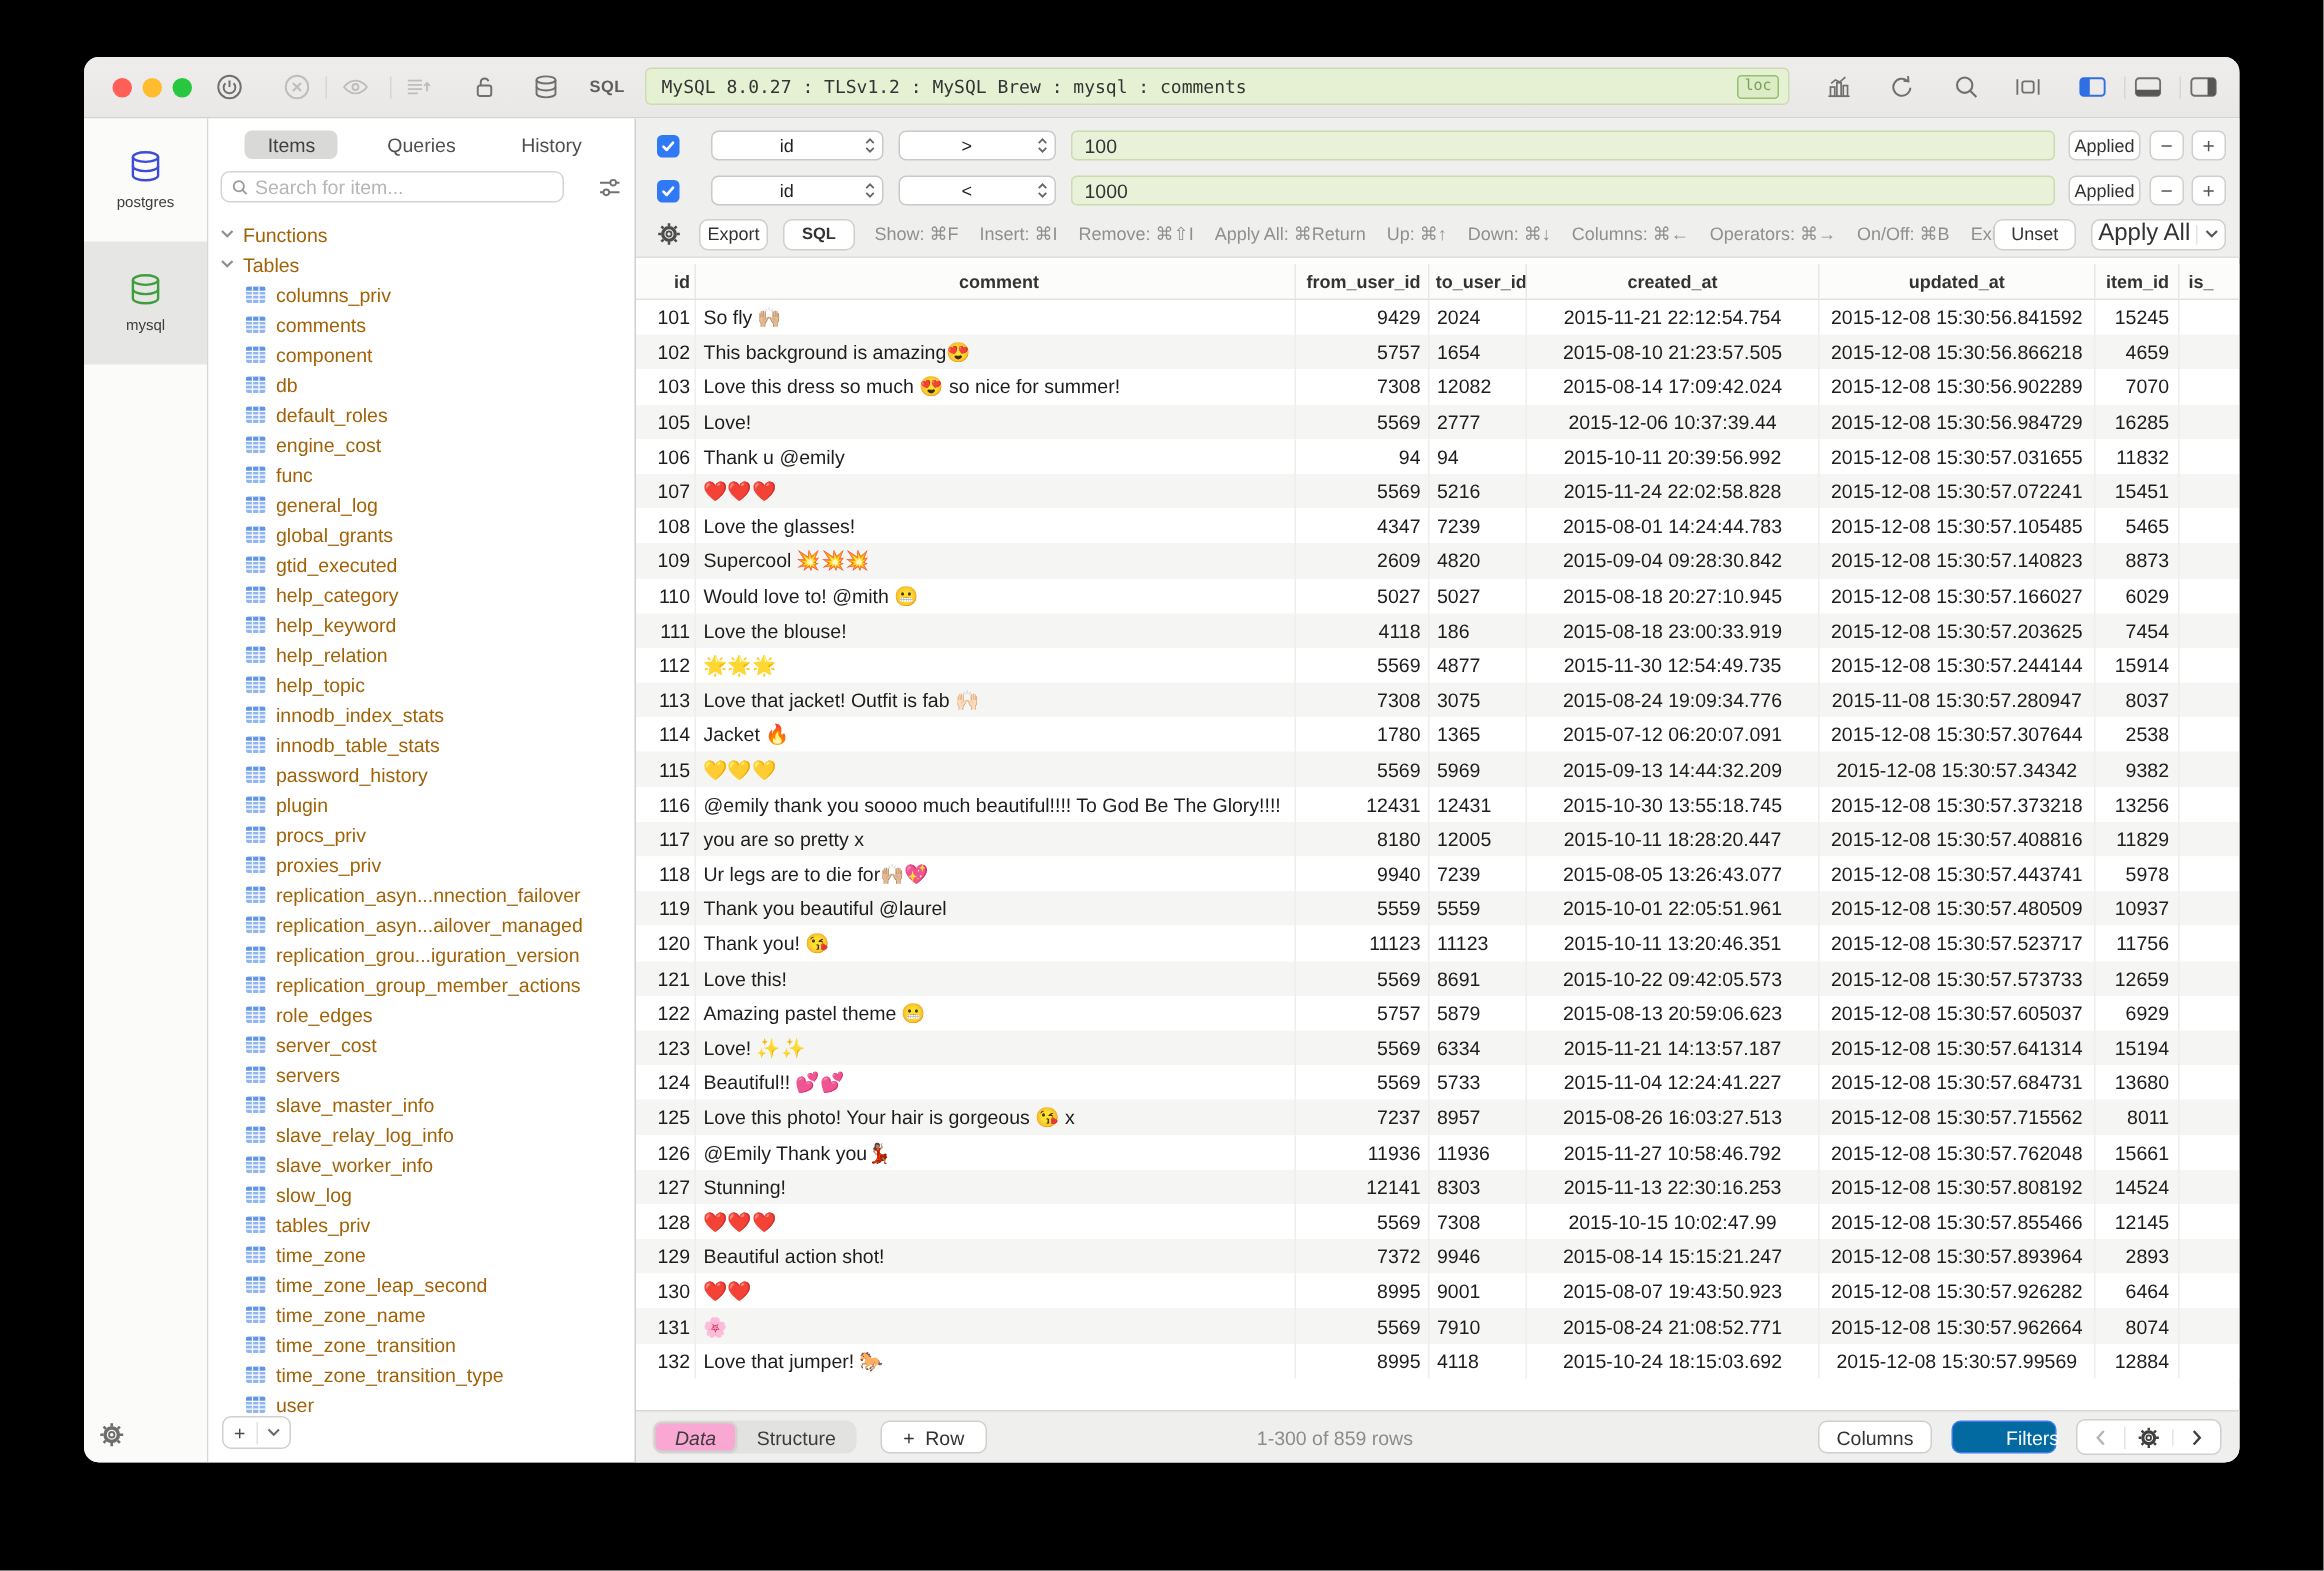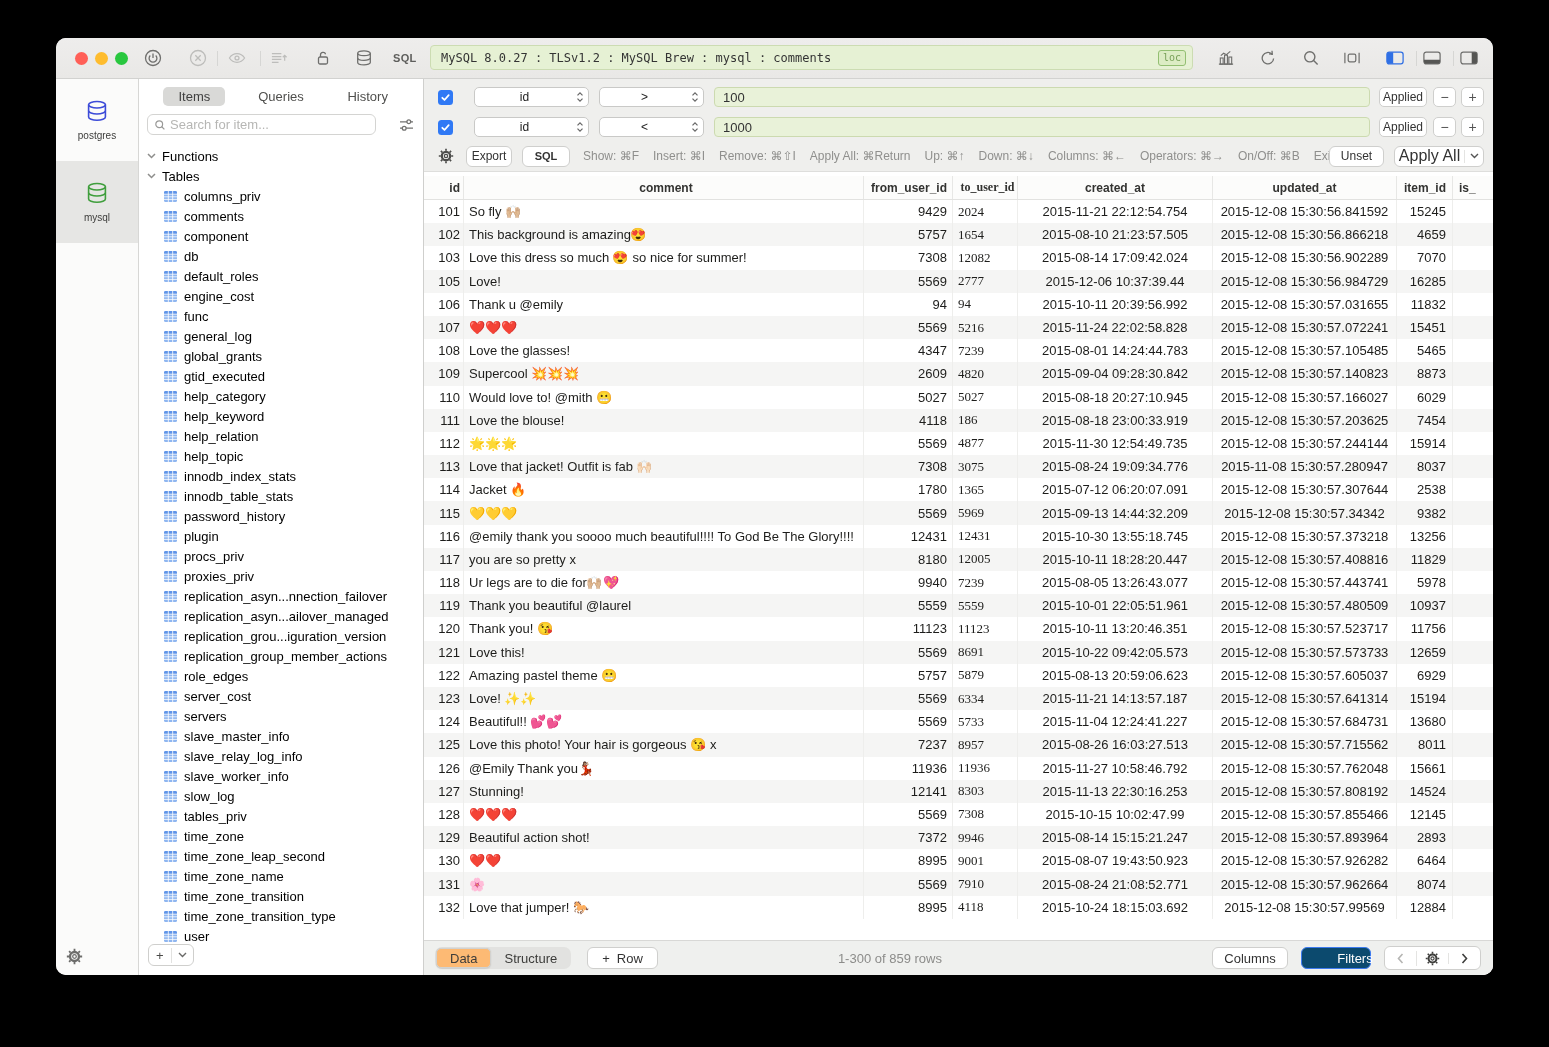--- a/index.html
+++ b/index.html
@@ -40,21 +40,21 @@
   .rail-gear{position:absolute;left:10px;bottom:10px;}
   
   .sidebar{position:absolute;left:83px;top:41px;bottom:0;width:284px;background:#ffffff;border-right:1px solid #cfcfcd;}
   .side-tabs{display:flex;align-items:center;padding:6px 12px 0 12px;height:22px;}
   .side-tab{flex:1;text-align:center;font-size:13px;color:#4f4f4d;}
   .side-tab .pill{display:inline-block;background:#d9d9d7;border-radius:5px;padding:2px 15px;color:#404040;}
   .search-row{display:flex;align-items:center;margin:7px 8px 0 8px;gap:22px;}
   .search-field{flex:1;height:21px;border:1px solid #d4d4d2;border-radius:6px;background:#fff;display:flex;align-items:center;padding:0 6px;gap:4px;box-sizing:border-box;}
   .search-field input{border:none;outline:none;flex:1;font-size:13px;color:#333;font-family:"Liberation Sans",sans-serif;background:transparent;padding:0;}
   .search-field input::placeholder{color:#b6b6b4;}
-  .tree{margin-top:11px;font-size:13px;color:#000000;}
+  .tree{margin-top:11px;font-size:13px;color:#a16207;}
   .tree-group{height:20px;display:flex;align-items:center;gap:6px;padding-left:8px;}
   .tree-item{height:20px;display:flex;align-items:center;gap:7px;padding-left:25px;white-space:nowrap;}
   .side-add{position:absolute;left:9px;bottom:9px;height:20px;width:44px;border:1px solid #cfcfcd;border-radius:6px;background:#fff;display:flex;align-items:center;}
   .side-add .seg{flex:1;display:flex;align-items:center;justify-content:center;font-size:13px;color:#4a4a48;}
   .side-add .seg:first-child{border-right:1px solid #e2e2e0;}
   
   .main{position:absolute;left:368px;top:41px;right:0;bottom:0;background:#fff;}
   .filter-panel{position:absolute;left:0;top:0;right:0;height:92px;background:#efefed;border-bottom:1px solid #dededc;}
   .filter-row{position:absolute;left:0;right:0;height:20px;display:flex;align-items:center;}
   .filter-row.r1{top:8px;} .filter-row.r2{top:38px;}
@@ -82,36 +82,36 @@
   
   .grid-header{position:absolute;left:0;right:0;top:97px;height:24px;background:#fcfcfb;border-bottom:1px solid #e2e2e0;display:flex;padding-left:2px;box-sizing:border-box;}
   .gh-cell{font-size:12px;font-weight:700;color:#333331;display:flex;align-items:center;justify-content:center;border-right:1px solid #e7e7e5;box-sizing:border-box;overflow:hidden;}
   .rows{position:absolute;left:0;right:0;top:121px;bottom:34px;overflow:hidden;}
   .trow{display:flex;height:23.2px;padding-left:2px;box-sizing:border-box;background:#fff;}
   .trow:nth-child(even){background:#f5f5f4;}
   .tcell{font-size:13px;color:#1d1d1b;display:flex;align-items:center;border-right:1px solid #eeeeec;box-sizing:border-box;overflow:hidden;white-space:nowrap;}
   .c0{width:38px;justify-content:flex-end;padding-right:3px;}
   .c1{width:400px;padding-left:5px;}
   .c2{width:89px;justify-content:flex-end;padding-right:5px;}
-  .c3{width:65px;padding-left:5px;font-family:Liberation Serif, serif;}
+  .c3{width:65px;padding-left:5px;}
   .c4{width:195px;justify-content:center;}
   .c5{width:184px;justify-content:center;}
   .c6{width:56px;justify-content:flex-end;padding-right:6px;}
   .c7{flex:1;border-right:none;}
   .gh-cell.c7{border-right:none;justify-content:flex-start;padding-left:6px;}
   
   .statusbar{position:absolute;left:0;right:0;bottom:0;height:34px;background:#eff0ee;border-top:1px solid #d8d8d6;display:flex;align-items:center;}
   .segmented{margin-left:11px;background:#e2e2e0;border-radius:7px;padding:1px;display:flex;height:22px;box-sizing:border-box;}
   .seg-tab{font-size:13px;color:#3c3c3a;display:flex;align-items:center;justify-content:center;padding:0 13px;border-radius:5px;}
-  .seg-tab.active{background:#fdba74;border:1px solid #d2d2d0;box-shadow:0 .5px 1.5px rgba(0,0,0,.1);}
+  .seg-tab.active{background:#f9a8d4;border:1px solid #d2d2d0;box-shadow:0 .5px 1.5px rgba(0,0,0,.1);font-style:italic;}
   .addrow-btn{margin-left:16px;height:22px;border-radius:6px;padding:0 14px;font-size:13px;gap:7px;display:flex;}
   .rowcount{flex:1;text-align:center;font-size:13px;color:#8c8c8a;padding-right:90px;}
   .sb-btn{height:22px;border-radius:6px;font-size:13px;}
   .columns-btn{width:76px;margin-right:13px;}
-  .filters-btn{width:70px;margin-right:13px;background:#0c4a6e;border:1px solid #3d7bf0;color:#fff;padding-left:44px;}
+  .filters-btn{width:70px;margin-right:13px;background:#0369a1;border:1px solid #3d7bf0;color:#fff;padding-left:44px;}
   .pager{height:22px;background:#fff;border:1px solid #cfcfcd;border-radius:6px;display:flex;align-items:center;margin-right:12px;}
   .pager .pseg{width:31px;display:flex;align-items:center;justify-content:center;}
   .pager .pseg + .pseg{border-left:1px solid #e4e4e2;}
   svg{display:block;}
 </style>
 </head>
 <body>
 
 <div class="window">
 

